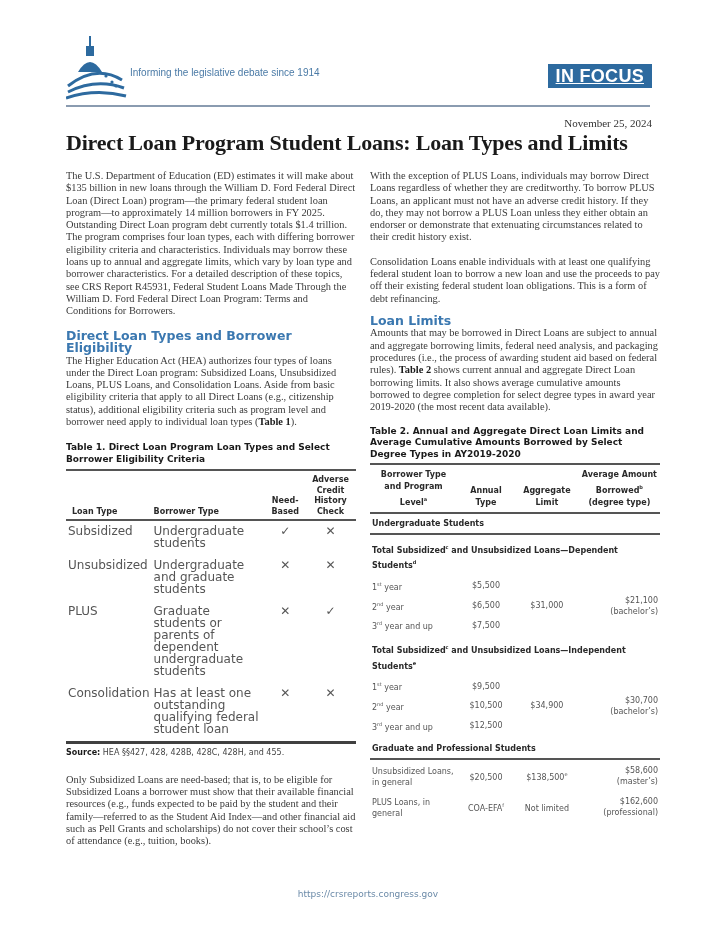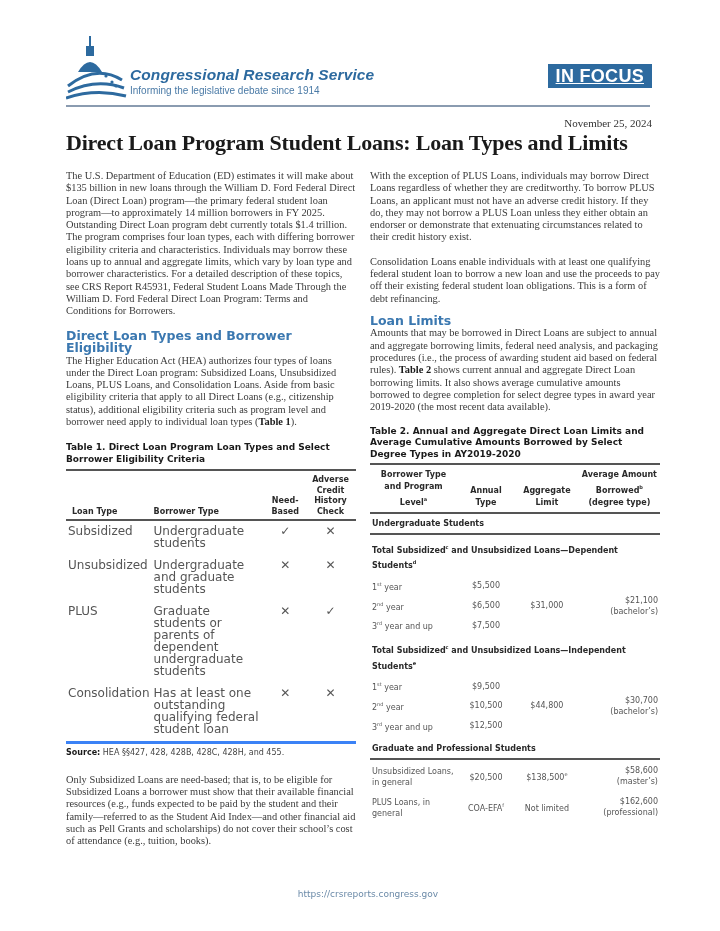--- a/index.html
+++ b/index.html
@@ -25,21 +25,21 @@
     b.ref { color: #1a1a1a; }
 
     .tcaption { font-family: "DejaVu Sans", sans-serif; font-weight: bold; font-size: 9px; line-height: 11.5px; color: #1a1a1a; }
     .rule-thick { height: 2px; background: #555; }
 
     table { border-collapse: collapse; width: 100%; }
     .t1 th { font-family: "DejaVu Sans", sans-serif; font-weight: bold; font-size: 8px; line-height: 10.5px; color: #2a2a2a; vertical-align: bottom; padding: 4px 2px 2px 2px; text-align: left; }
     .t1 td { font-family: "DejaVu Sans", sans-serif; font-size: 12px; line-height: 12px; color: #555; vertical-align: top; padding: 4px 2px 6px 2px; }
     .t1 .c { text-align: center; }
     .t1 thead tr { border-bottom: 2px solid #555; }
-    .t1 tbody tr:last-child { border-bottom: 3px solid #3b82f6; }
+    .t1 tbody tr:last-child { border-bottom: 3px solid #404040; }
     .source { font-family: "DejaVu Sans", sans-serif; font-size: 8px; color: #444; margin-top: 3px; }
     .source b { color: #1a1a1a; }
 
     .t2 th { font-family: "DejaVu Sans", sans-serif; font-weight: bold; font-size: 8px; line-height: 12px; color: #2a2a2a; vertical-align: bottom; padding: 4px 2px 3px 2px; text-align: center; }
     .t2 td { font-family: "DejaVu Sans", sans-serif; font-size: 8px; line-height: 11px; color: #555; vertical-align: middle; padding: 3px 2px; }
     .t2 thead tr { border-bottom: 2px solid #555; }
     .t2 .sect td { font-weight: bold; color: #2a2a2a; padding: 4px 2px 4px 2px; }
     .t2 .sect-rule { border-bottom: 2px solid #555; }
     .t2 .sub td { font-weight: bold; color: #2a2a2a; padding: 6px 2px 4px 2px; line-height: 12px; }
     .t2 .amt { text-align: center; }
@@ -57,21 +57,20 @@
     <rect x="20" y="12" width="8" height="10" fill="#2d6a9f"></rect>
     <path d="M12 38 Q24 18 36 38 Z" fill="#2d6a9f"></path>
     <path d="M2 52 Q30 30 56 46" stroke="#2d6a9f" stroke-width="3" fill="none"></path>
     <path d="M2 58 Q30 44 58 54" stroke="#2d6a9f" stroke-width="3" fill="none"></path>
     <path d="M0 64 Q30 54 60 62" stroke="#2d6a9f" stroke-width="3" fill="none"></path>
     <circle cx="40" cy="42" r="1.6" fill="#2d6a9f"></circle>
     <circle cx="46" cy="48" r="1.6" fill="#2d6a9f"></circle>
     <circle cx="50" cy="52" r="1.6" fill="#2d6a9f"></circle>
   </svg>
   <div class="brand">
-    <div class="brand-name">Congressional Research Service</div>
     <div class="brand-tag">Informing the legislative debate since 1914</div>
   </div>
   <div class="badge">IN FOCUS</div>
 </div>
 <div class="header-rule"></div>
 
 <div class="date">November 25, 2024</div>
 <h1 class="title">Direct Loan Program Student Loans: Loan Types and Limits</h1>
 
 <div class="col col-left">
@@ -165,21 +164,21 @@
       <tr>
         <td><span>3</span><sup>rd</sup><span> year and up</span></td>
         <td class="amt">$7,500</td>
       </tr>
       <tr class="sub">
         <td colspan="4"><span>Total Subsidized</span><sup>c</sup><span> and Unsubsidized Loans—Independent Students</span><sup>e</sup></td>
       </tr>
       <tr>
         <td><span>1</span><sup>st</sup><span> year</span></td>
         <td class="amt">$9,500</td>
-        <td class="amt" rowspan="3">$44,800</td>
+        <td class="amt" rowspan="3">$34,900</td>
         <td class="avg" rowspan="3"><span>$30,700</span><br><span>(bachelor’s)</span></td>
       </tr>
       <tr>
         <td><span>2</span><sup>nd</sup><span> year</span></td>
         <td class="amt">$10,500</td>
       </tr>
       <tr>
         <td><span>3</span><sup>rd</sup><span> year and up</span></td>
         <td class="amt">$12,500</td>
       </tr>

